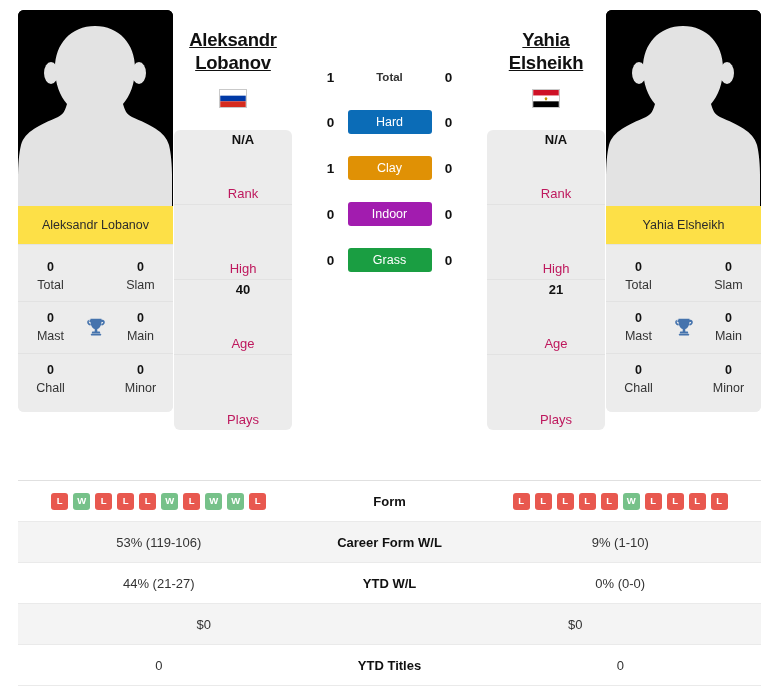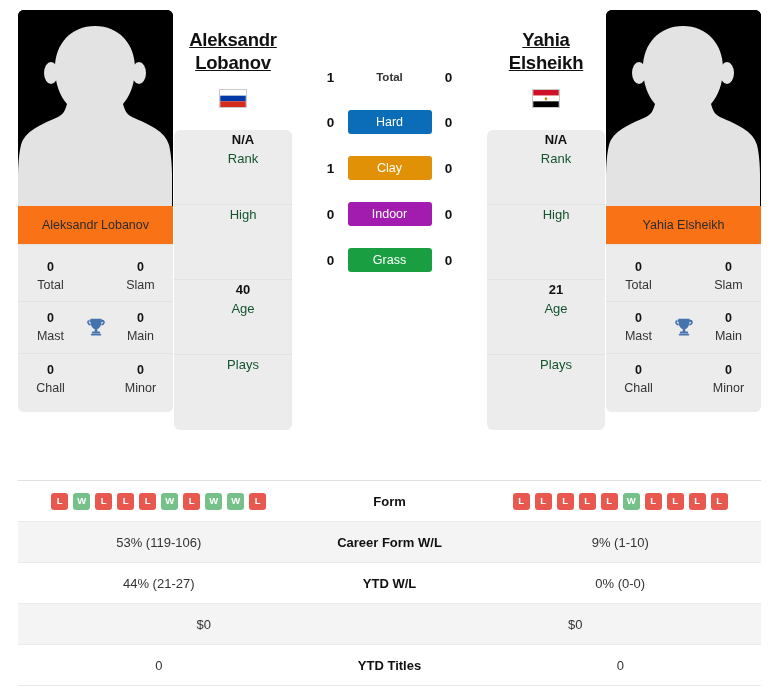--- a/index.html
+++ b/index.html
@@ -35,21 +35,21 @@
     background: #000000;
     position: relative;
     overflow: hidden;
   }
   .avatar-photo svg { display: block; width: 100%; height: 100%; }
   .avatar-name {
     text-align: center;
     font-size: 12.5px;
     color: #2b2b2b;
     padding: 12px 4px 12px 4px;
-    background: #f97316;
+    background: #fde047;
     border-bottom: 1px solid #e2e2e2;
   }
   .trophy-grid {
     position: relative;
     background: #ececec;
     padding: 6px 0 8px 0;
   }
   .trophy-row {
     display: flex;
     align-items: center;
@@ -99,27 +99,27 @@
     width: 118px;
     background: #ececec;
     border-radius: 6px;
     overflow: hidden;
   }
   .info-row {
     height: 75px;
     display: flex;
     flex-direction: column;
     align-items: center;
-    justify-content: flex-start;
+    justify-content: space-between;
     border-bottom: 1px solid #e2e2e2;
     padding-left: 20px;
   }
   .info-row:last-child { border-bottom: none; }
   .info-row .val { font-size: 13px; font-weight: bold; color: #111; line-height: 1.5; min-height: 0; }
-  .info-row .lbl { font-size: 13px; color: #14532d; line-height: 1.5; }
+  .info-row .lbl { font-size: 13px; color: #be185d; line-height: 1.5; }
 
   
   .center-col {
     flex: 1 1 auto;
     display: flex;
     flex-direction: column;
     align-items: center;
     padding-top: 56px;
   }
   .surf-row {

